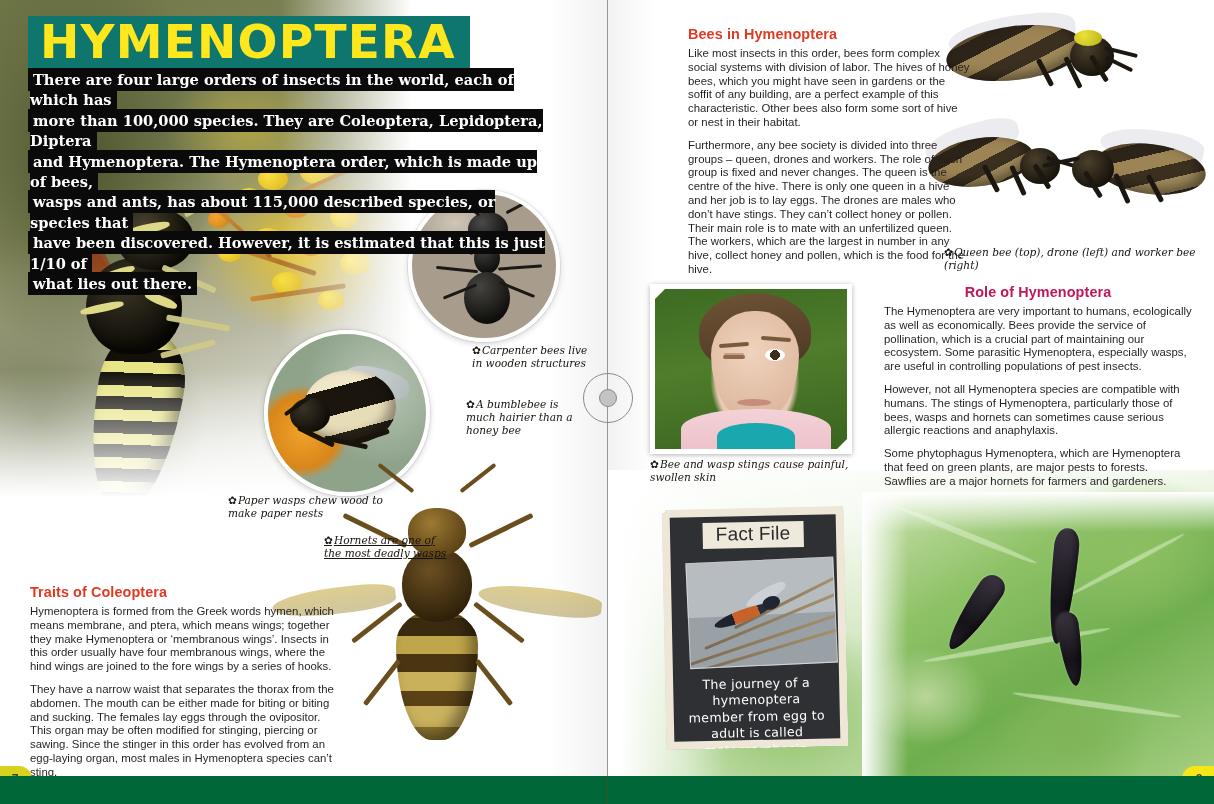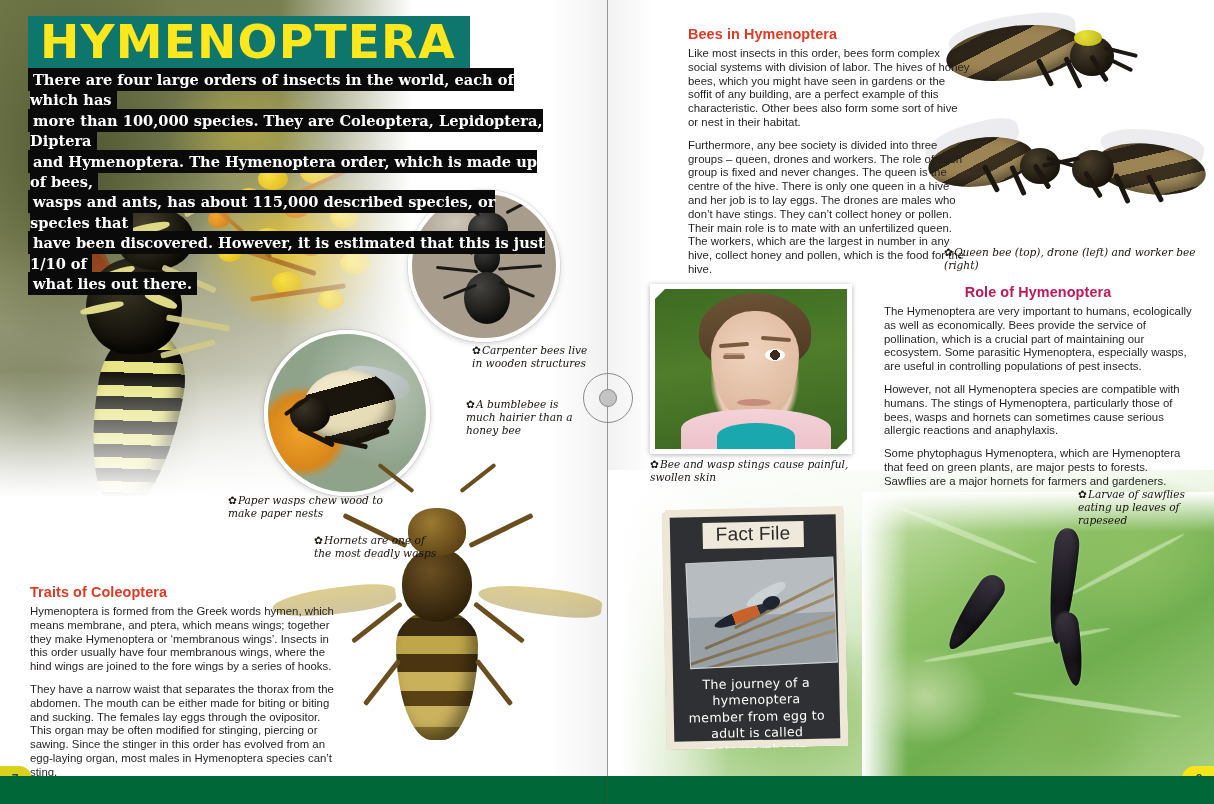--- a/index.html
+++ b/index.html
@@ -391,21 +391,21 @@
 
     <div class="cap" style="left:472px;top:344px;width:120px;">
       <span class="bullet">✿</span><span>Carpenter bees live in wooden structures</span>
     </div>
     <div class="cap" style="left:466px;top:398px;width:110px;">
       <span class="bullet">✿</span><span>A bumblebee is much hairier than a honey bee</span>
     </div>
     <div class="cap" style="left:228px;top:494px;width:160px;">
       <span class="bullet">✿</span><span>Paper wasps chew wood to make paper nests</span>
     </div>
-    <div class="cap" style="left:314px;top:534px;width:124px;">
+    <div class="cap" style="left:324px;top:534px;width:124px;text-decoration:underline;">
       <span class="bullet">✿</span><span>Hornets are one of the most deadly wasps</span>
     </div>
 
     <div class="traits body-col">
       <div class="section-h" style="color: rgb(224, 58, 34);">Traits of Coleoptera</div>
       <p>Hymenoptera is formed from the Greek words hymen, which means membrane, and ptera, which means wings; together they make Hymenoptera or ‘membranous wings’. Insects in this order usually have four membranous wings, where the hind wings are joined to the fore wings by a series of hooks.</p>
       <p>They have a narrow waist that separates the thorax from the abdomen. The mouth can be either made for biting or biting and sucking. The females lay eggs through the ovipositor. This organ may be often modified for stinging, piercing or sawing. Since the stinger in this order has evolved from an egg-laying organ, most males in Hymenoptera species can’t sting.</p>
 
     </div>
 
@@ -490,23 +490,20 @@
       <div class="leaf-vein" style="left:60px;top:150px;width:190px;height:6px;transform:rotate(-10deg);"></div>
       <div class="leaf-vein" style="left:150px;top:210px;width:170px;height:6px;transform:rotate(8deg);"></div>
       <div class="leaf-vein" style="left:200px;top:70px;width:130px;height:5px;transform:rotate(-28deg);"></div>
       <div class="larva" style="left:100px;top:78px;width:26px;height:86px;transform:rotate(34deg);"></div>
       <div class="larva" style="left:188px;top:36px;width:25px;height:116px;transform:rotate(6deg);"></div>
       <div class="larva" style="left:198px;top:120px;width:22px;height:74px;transform:rotate(-8deg);"></div>
       <div class="larvae-fade-l"></div>
       <div class="larvae-fade-t"></div>
     </div>
 
-    <div class="cap" style="left:470px;top:488px;width:120px;">
-      <span class="bullet">✿</span><span>Larvae of sawflies eating up leaves of rapeseed</span>
-    </div>
 
     <div class="fact-file" style="left:56px;top:508px;">
       <div class="ff-inner">
         <div class="ff-photo">
           <div class="ff-straw" style="left:-6px;top:76px;width:170px;transform:rotate(-16deg);"></div>
           <div class="ff-straw" style="left:-6px;top:88px;width:170px;transform:rotate(-14deg);"></div>
           <div class="ff-straw" style="left:10px;top:58px;width:150px;transform:rotate(-20deg);"></div>
           <div class="ff-straw" style="left:40px;top:40px;width:120px;transform:rotate(-24deg);"></div>
           <div class="ff-wasp-w"></div>
           <div class="ff-wasp-b"></div>

